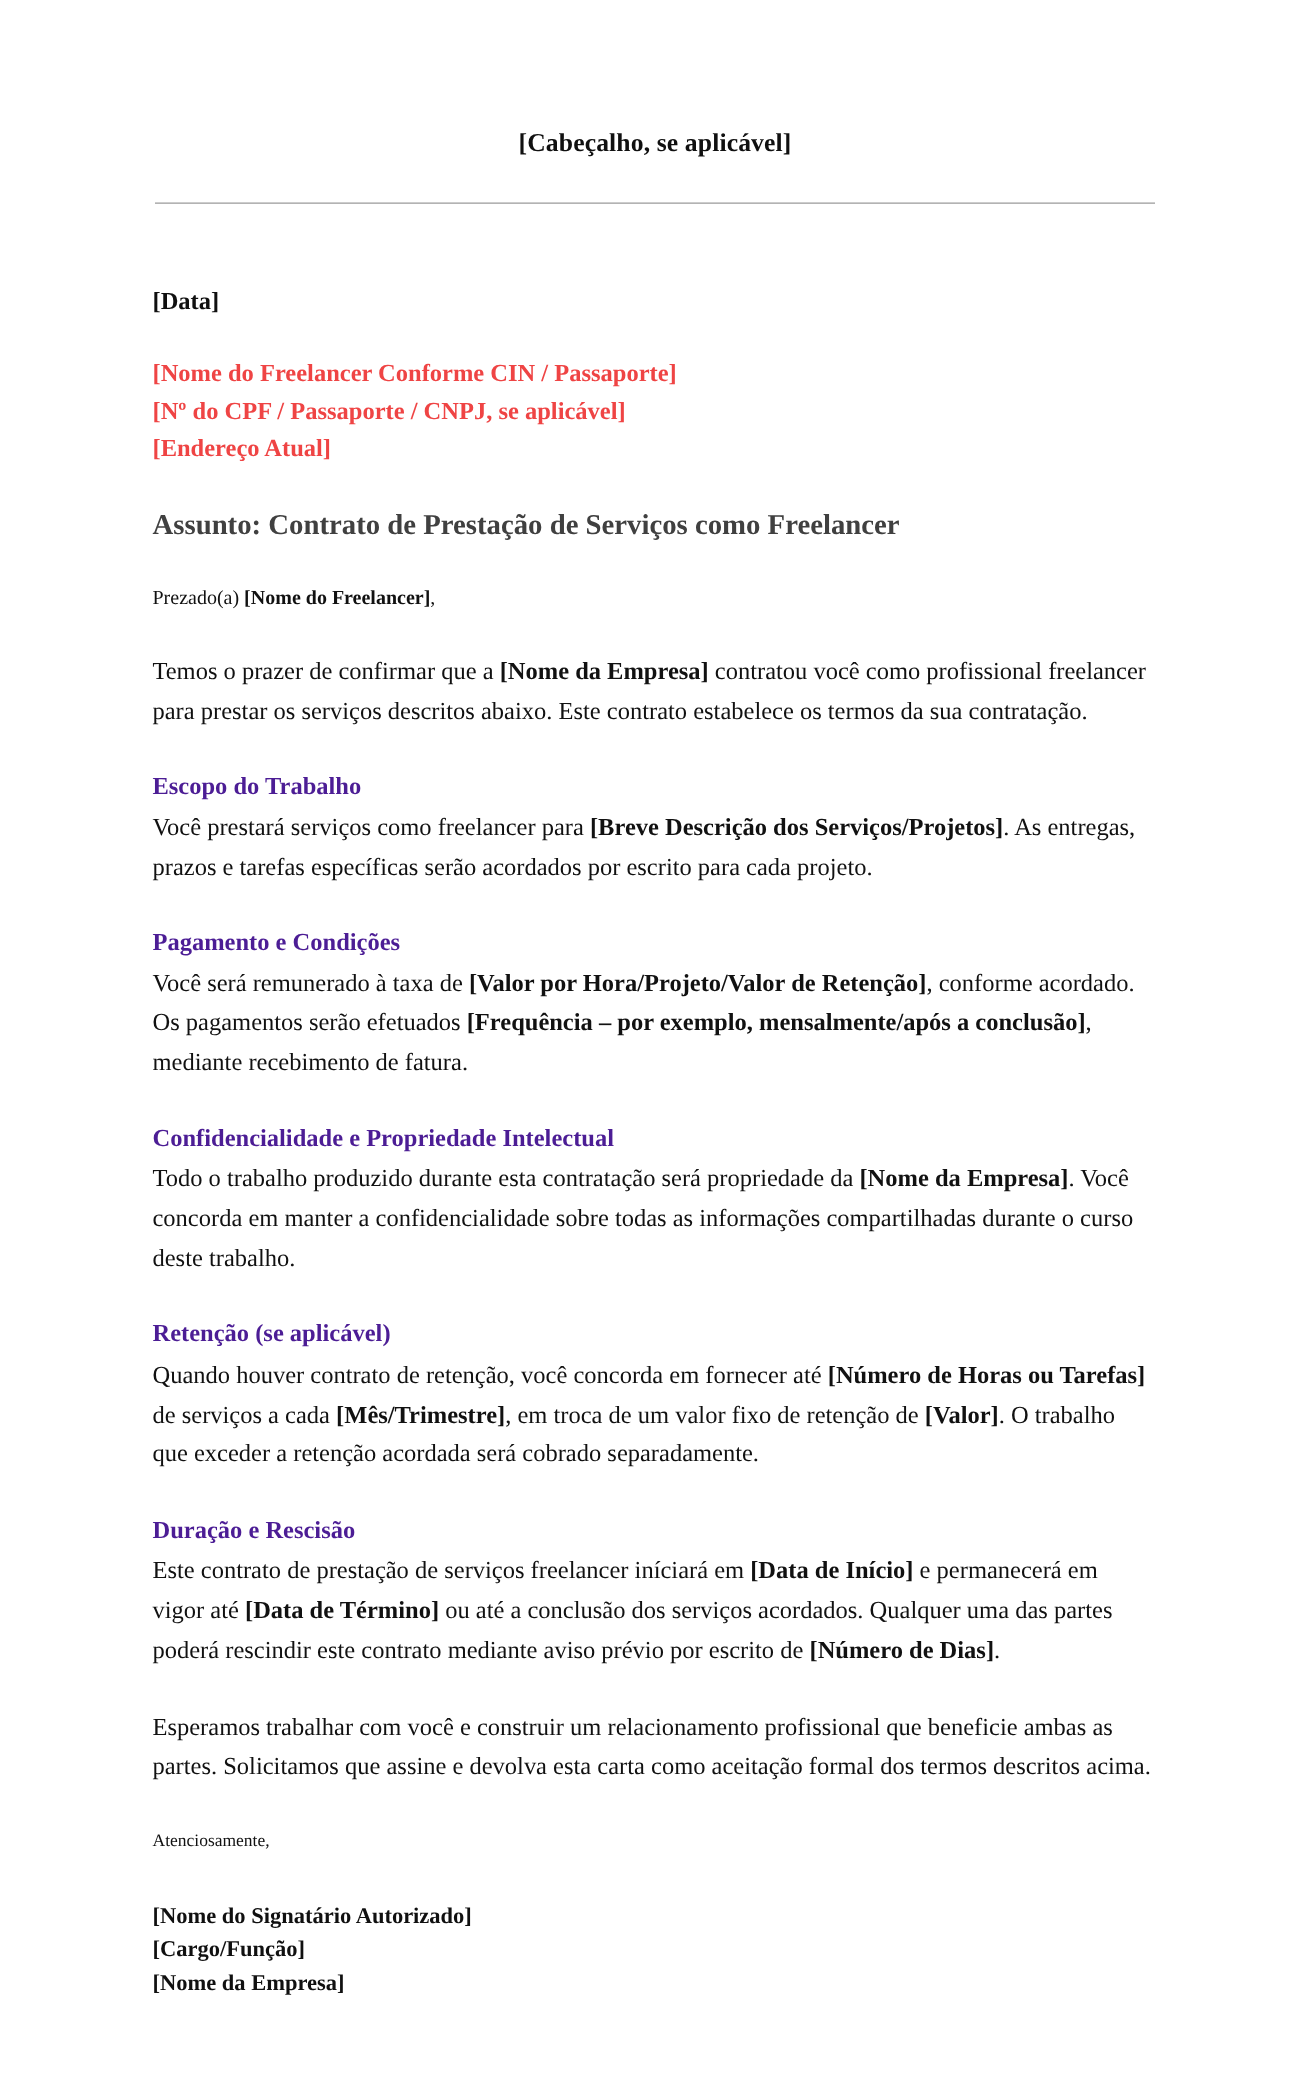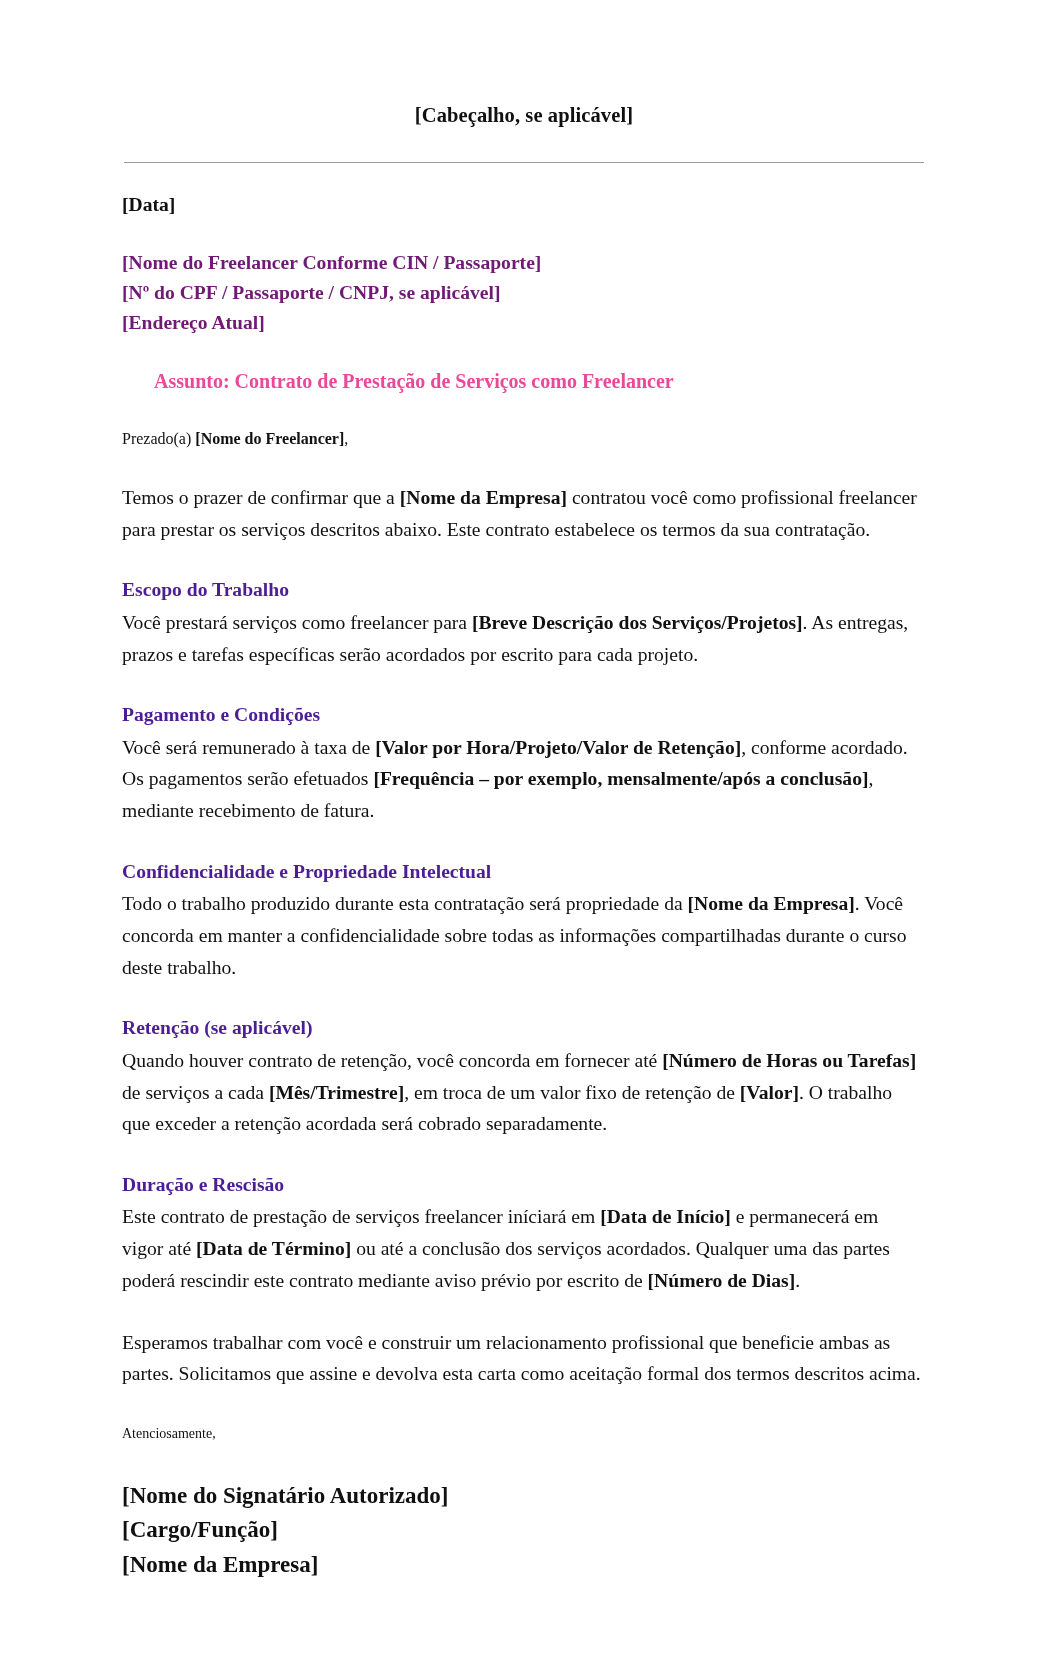--- a/index.html
+++ b/index.html
@@ -36,38 +36,37 @@
     border-top: 1.6px solid #9a9a9a;
     margin: 35px 62px 0 62px;
   }
   .body-area {
     padding: 0 62px 0 60px;
   }
   .b {
     font-weight: bold;
   }
   .date-line {
-    margin-top: 31px;
+    margin-top: 68px;
     font-weight: bold;
     font-size: 19.6px;
     color: #101010;
   }
   .recipient {
     margin-top: 32px;
     font-weight: bold;
     font-size: 19.6px;
     line-height: 1.52;
-    color: #701a75;
+    color: #ef4444;
   }
   .subject {
     margin-top: 33px;
     font-weight: bold;
-    font-size: 20px;
-    color: #ec4899;
-    margin-left: 32px;
+    font-size: 23px;
+    color: #404040;
   }
   .greeting {
     margin-top: 33px;
     font-size: 16px;
     line-height: 1.6;
   }
   .para {
     margin-top: 30px;
     font-size: 19.6px;
     line-height: 1.62;
@@ -87,21 +86,21 @@
     line-height: 1.62;
   }
   .closing {
     margin-top: 33px;
     font-size: 14px;
     line-height: 1.6;
   }
   .signature {
     margin-top: 33px;
     font-weight: bold;
-    font-size: 23px;
+    font-size: 18px;
     line-height: 1.52;
     color: #101010;
   }
   .sig-line {
     display: block;
   }
   .rcpt-line {
     display: block;
   }
 </style>

